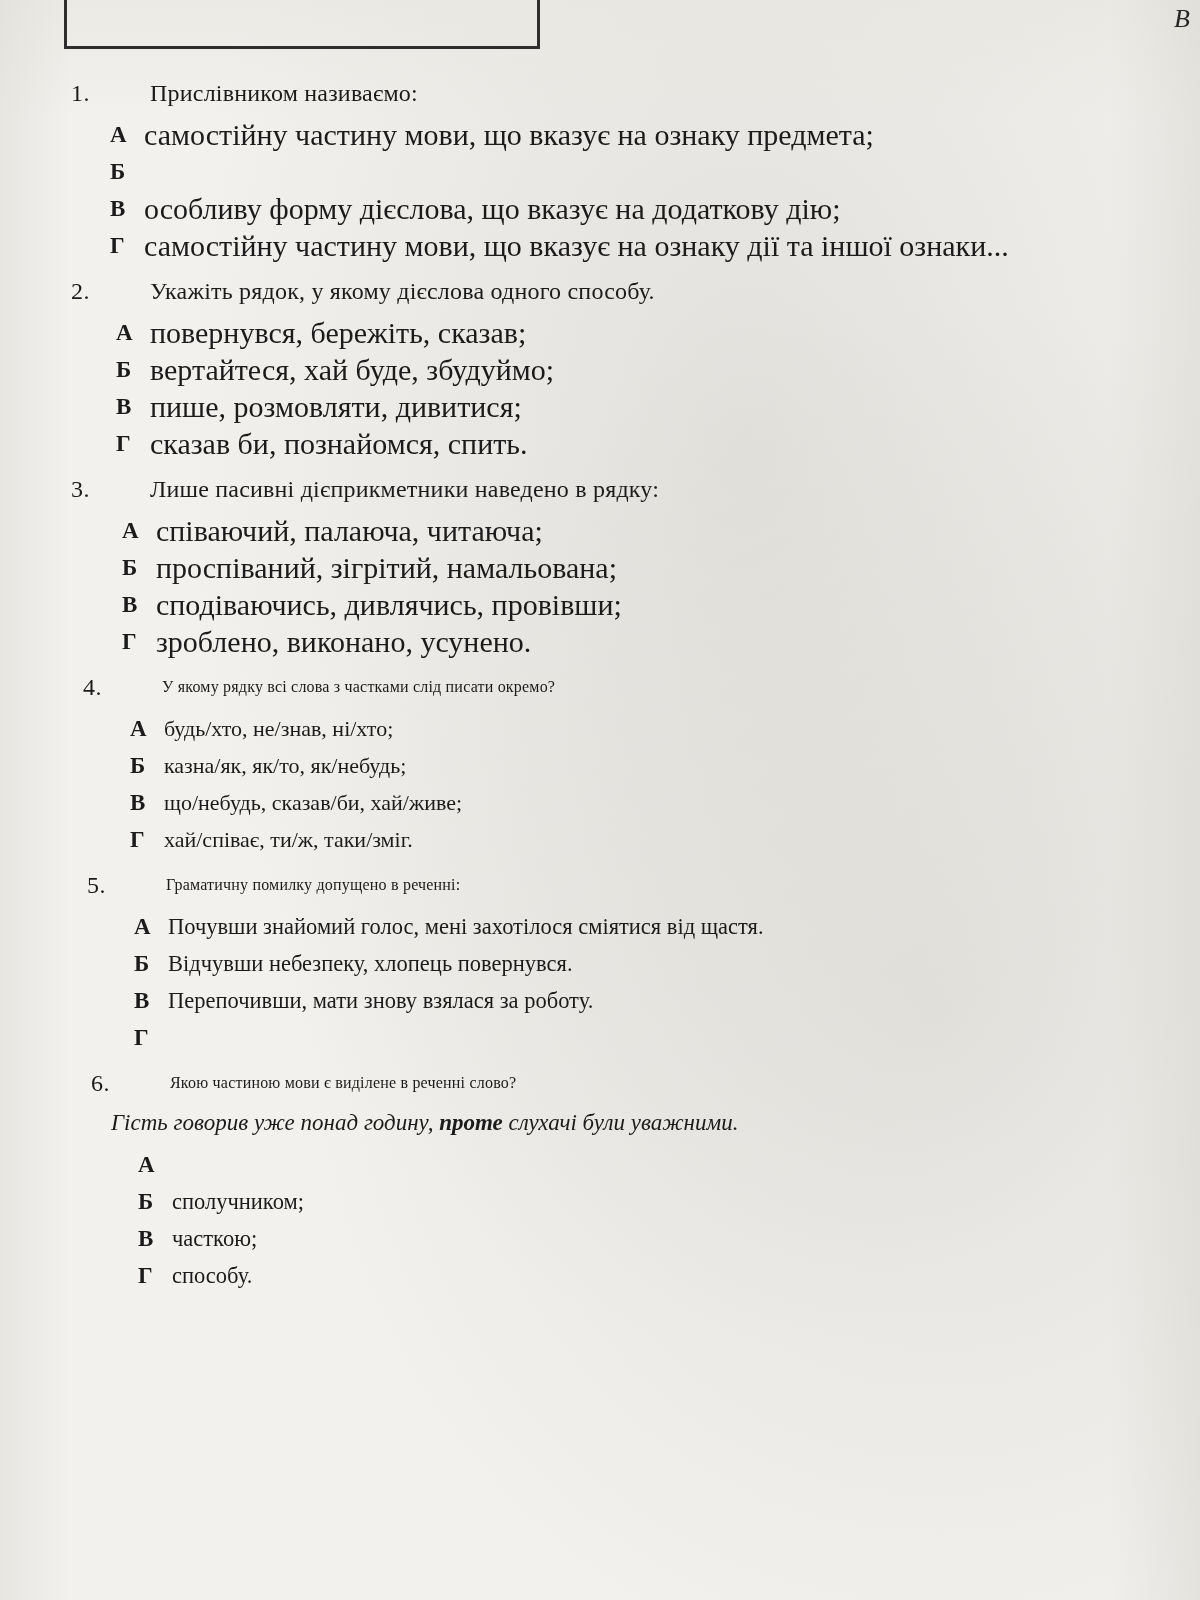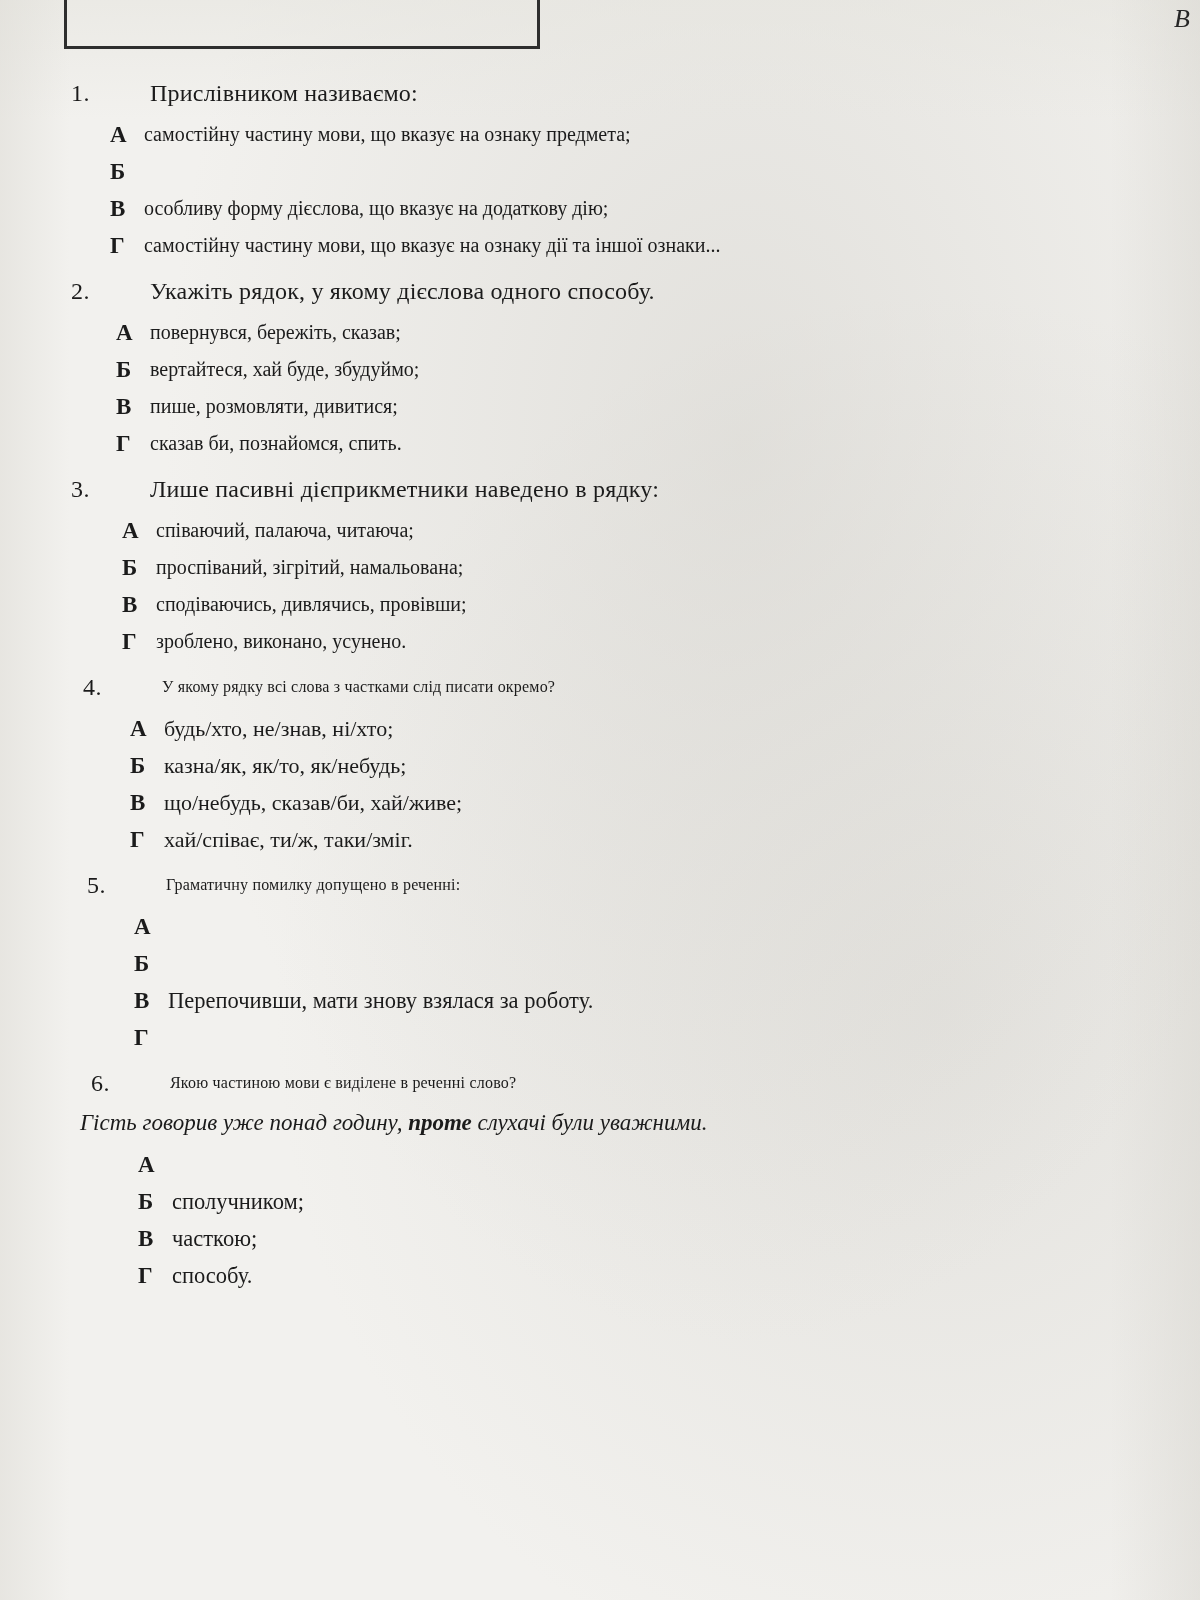--- a/index.html
+++ b/index.html
@@ -110,37 +110,37 @@
     gap: 14px;
     font-size: 23px;
     line-height: 37px;
   }
   .opt-letter {
     font-weight: bold;
     min-width: 20px;
     font-size: 23px;
   }
   .opt-text {
-    font-size: 20px;
+    font-size: 30px;
   }
 
   
   .q1 .q-head { padding-left: 62px; }
   .q1 .options { padding-left: 110px; }
   .q2 .q-head { padding-left: 62px; }
   .q2 .options { padding-left: 116px; }
   .q3 .q-head { padding-left: 62px; }
   .q3 .options { padding-left: 122px; }
   .q4 .q-head { padding-left: 74px; }
   .q4 .options { padding-left: 130px; }
   .q5 .q-head { padding-left: 78px; }
   .q5 .options { padding-left: 134px; }
   .q6 .q-head { padding-left: 82px; }
   .q6 .options { padding-left: 138px; }
-  .q6 .q-quote { padding-left: 80px; }
+  .q6 .q-quote { padding-left: 111px; }
 
   .q4 .option, .q4 .opt-text { font-size: 22px; }
   .q5 .option, .q5 .opt-text { font-size: 22.5px; }
   .q6 .option, .q6 .opt-text { font-size: 22.5px; }
   .q4 .q-text, .q5 .q-text, .q6 .q-text { font-size: 16px; }
 </style>
 </head>
 <body>
 
 <div class="paper-tint"></div>
@@ -252,23 +252,25 @@
     </div>
 
     <div class="question q5">
       <div class="q-head">
         <span class="q-num">5.</span>
         <span class="q-text">Граматичну помилку допущено в реченні:</span>
       </div>
       <ul class="options">
         <li class="option">
           <span class="opt-letter">А</span>
-        </li>
-        <li class="option">
-          <span class="opt-letter">Б</span>
+          <span class="opt-text">Почувши знайомий голос, мені захотілося сміятися від щастя.</span>
+        </li>
+        <li class="option">
+          <span class="opt-letter">Б</span>
+          <span class="opt-text">Відчувши небезпеку, хлопець повернувся.</span>
         </li>
         <li class="option">
           <span class="opt-letter">В</span>
           <span class="opt-text">Перепочивши, мати знову взялася за роботу.</span>
         </li>
         <li class="option">
           <span class="opt-letter">Г</span>
         </li>
       </ul>
     </div>

